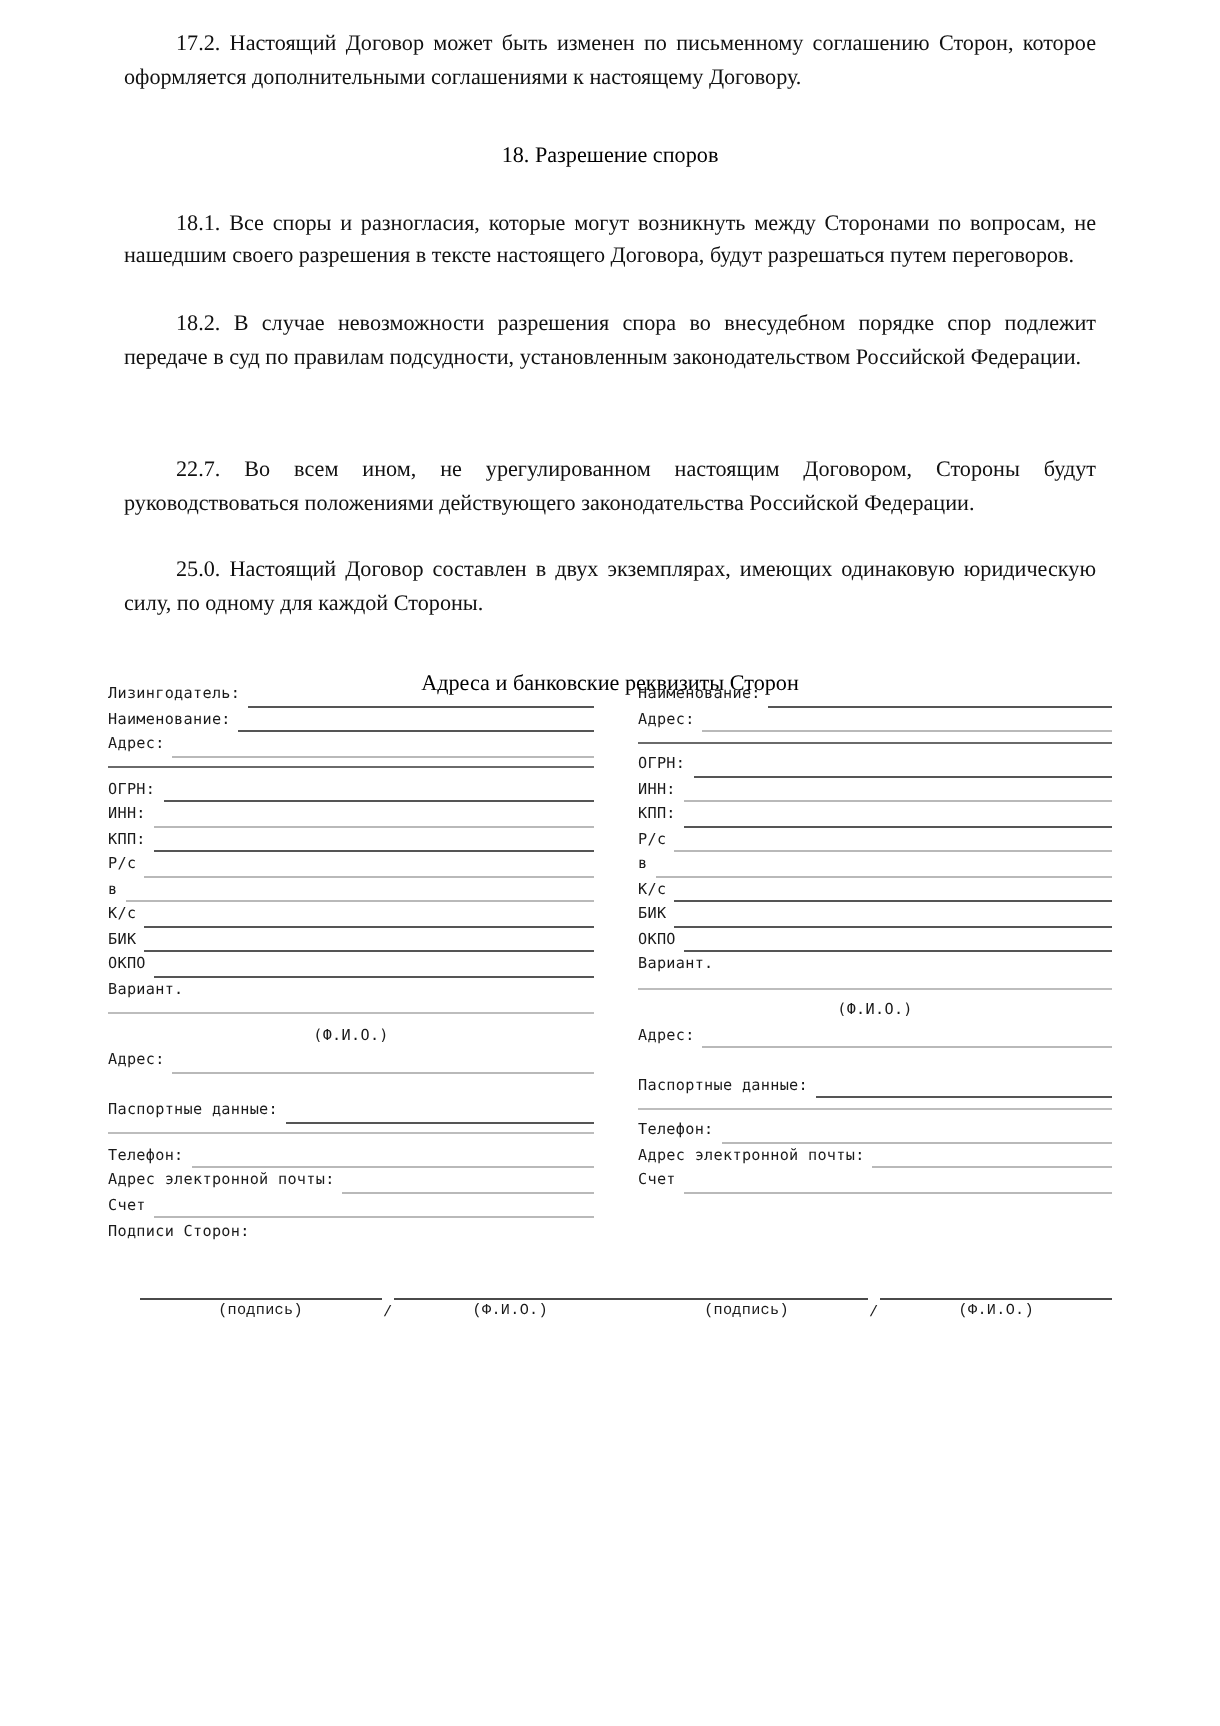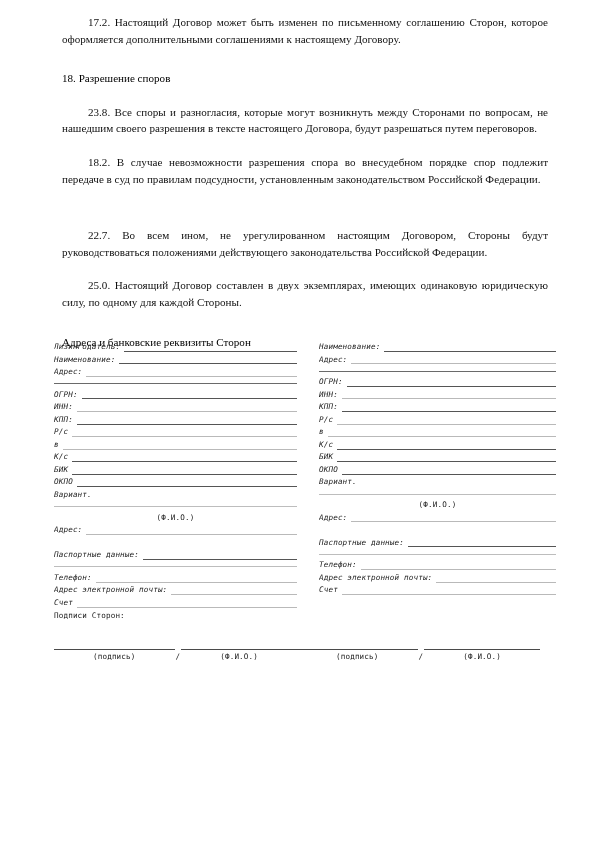--- a/index.html
+++ b/index.html
@@ -40,20 +40,21 @@
     text-indent: 26px;
     color: #111;
     -webkit-font-smoothing: antialiased;
   }
 
   h2.section-heading {
     margin: 0;
     font-size: 11.1px;
     line-height: 16.6px;
     font-weight: normal;
+    text-align: center;
     text-indent: 0;
   }
   .spacer-md { height: 17px; }
   .spacer-lg { height: 23px; }
 
   
   .requisites {
     position: absolute;
     left: 54px;
     top: 341px;
@@ -71,25 +72,24 @@
   }
   .req-col {
     width: 50%;
     box-sizing: border-box;
   }
   .req-col.left  { padding-right: 8px; }
   .req-col.right { padding-left: 14px; }
 
   .frow {
     display: flex;
-    align-items: center;
+    align-items: flex-end;
     height: 12.55px;
     white-space: nowrap;
     overflow: hidden;
-    font-style: italic;
   }
   .flabel {
     flex: 0 0 auto;
     padding-right: 4px;
   }
   .frule {
     flex: 1 1 auto;
     border-bottom: 1px solid #555;
     height: 8px;
     min-width: 10px;
@@ -122,21 +122,22 @@
     font-family: "DejaVu Sans Mono", "Liberation Mono", monospace;
     font-size: 7.6px;
     color: #1a1a1a;
     letter-spacing: 0.15px;
   }
   .sig-title {
     margin-bottom: 20px;
   }
   .sig-row {
     display: flex;
-    justify-content: flex-start;
+    justify-content: flex-end;
+    font-family: Liberation Mono, monospace;
   }
   .sig-pair {
     width: 243px;
     display: flex;
     align-items: flex-end;
   }
   .sig-slot {
     flex: 1 1 auto;
     text-align: center;
   }
@@ -161,21 +162,21 @@
   <div class="body-text" style="top:14px;">
 
     <p class="para">17.2. Настоящий Договор может быть изменен по письменному соглашению Сторон, которое оформляется дополнительными соглашениями к настоящему Договору.</p>
 
     <div class="spacer-lg"></div>
 
     <h2 class="section-heading">18. Разрешение споров</h2>
 
     <div class="spacer-md"></div>
 
-    <p class="para">23.8. Все споры и разногласия, которые могут возникнуть между Сторонами по вопросам, не нашедшим своего разрешения в тексте настоящего Договора, будут разрешаться путем переговоров.</p>
+    <p class="para">18.1. Все споры и разногласия, которые могут возникнуть между Сторонами по вопросам, не нашедшим своего разрешения в тексте настоящего Договора, будут разрешаться путем переговоров.</p>
 
     <div class="spacer-md"></div>
 
     <p class="para">18.2. В случае невозможности разрешения спора во внесудебном порядке спор подлежит передаче в суд по правилам подсудности, установленным законодательством Российской Федерации.</p>
 
     <div class="spacer-lg"></div>
 
 
     <div class="spacer-md"></div>
 

